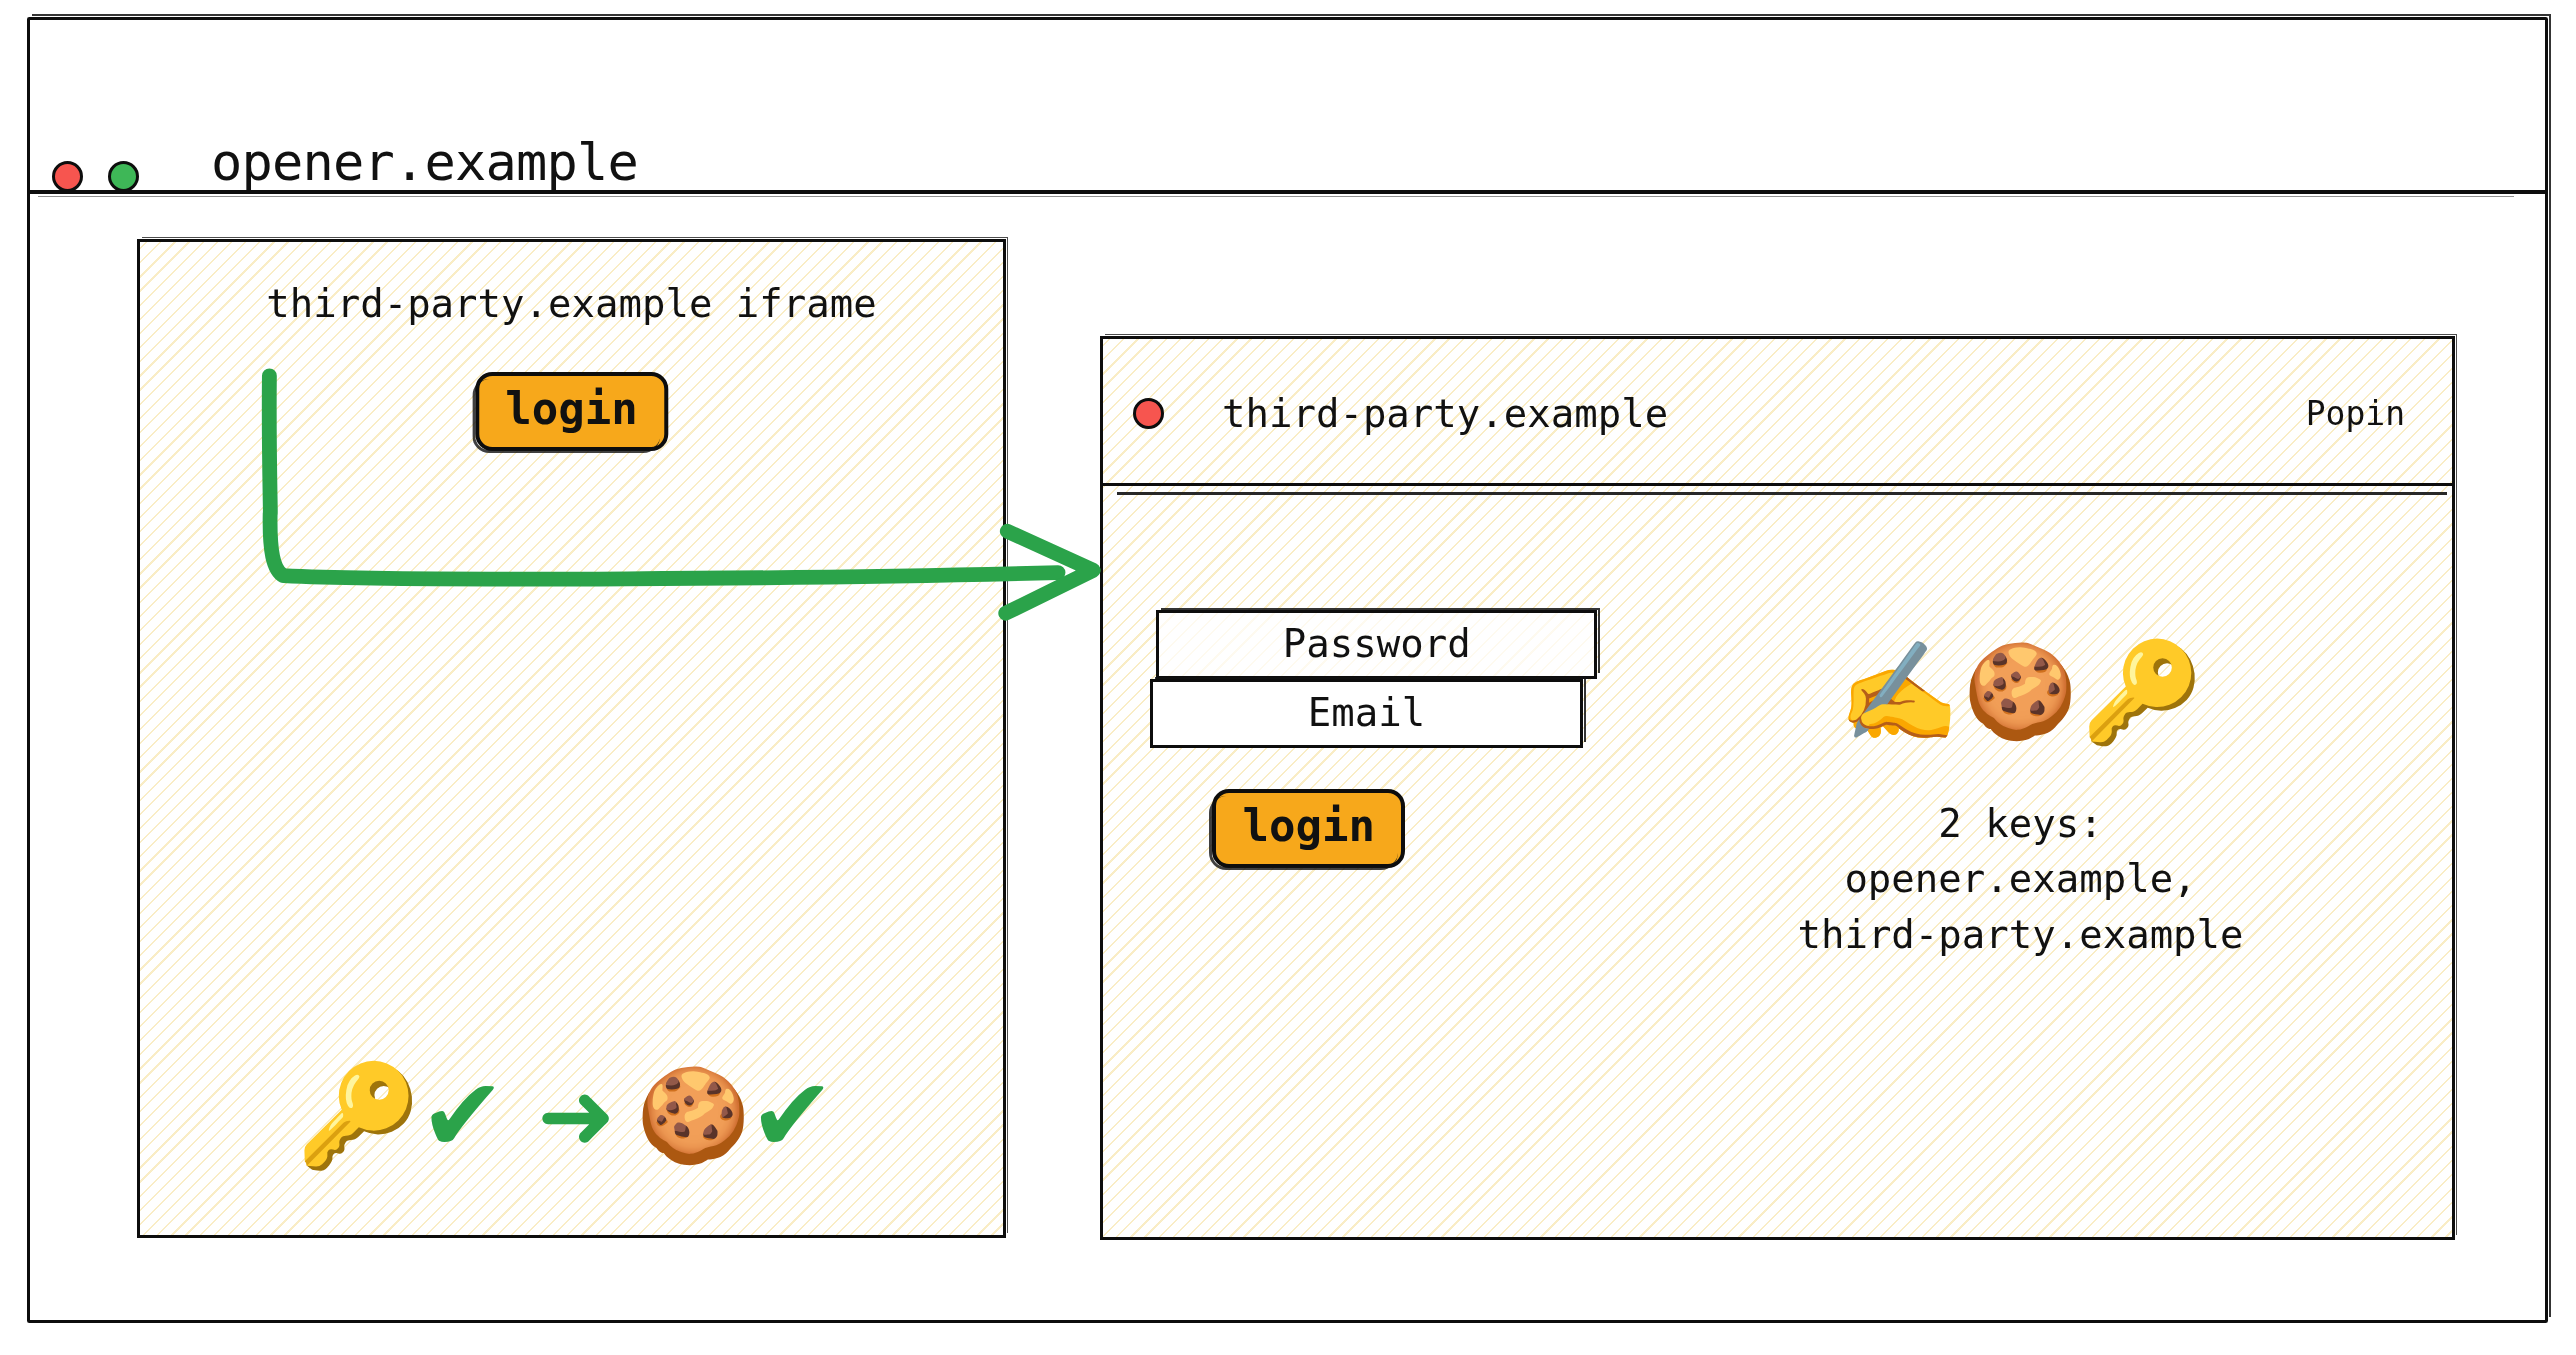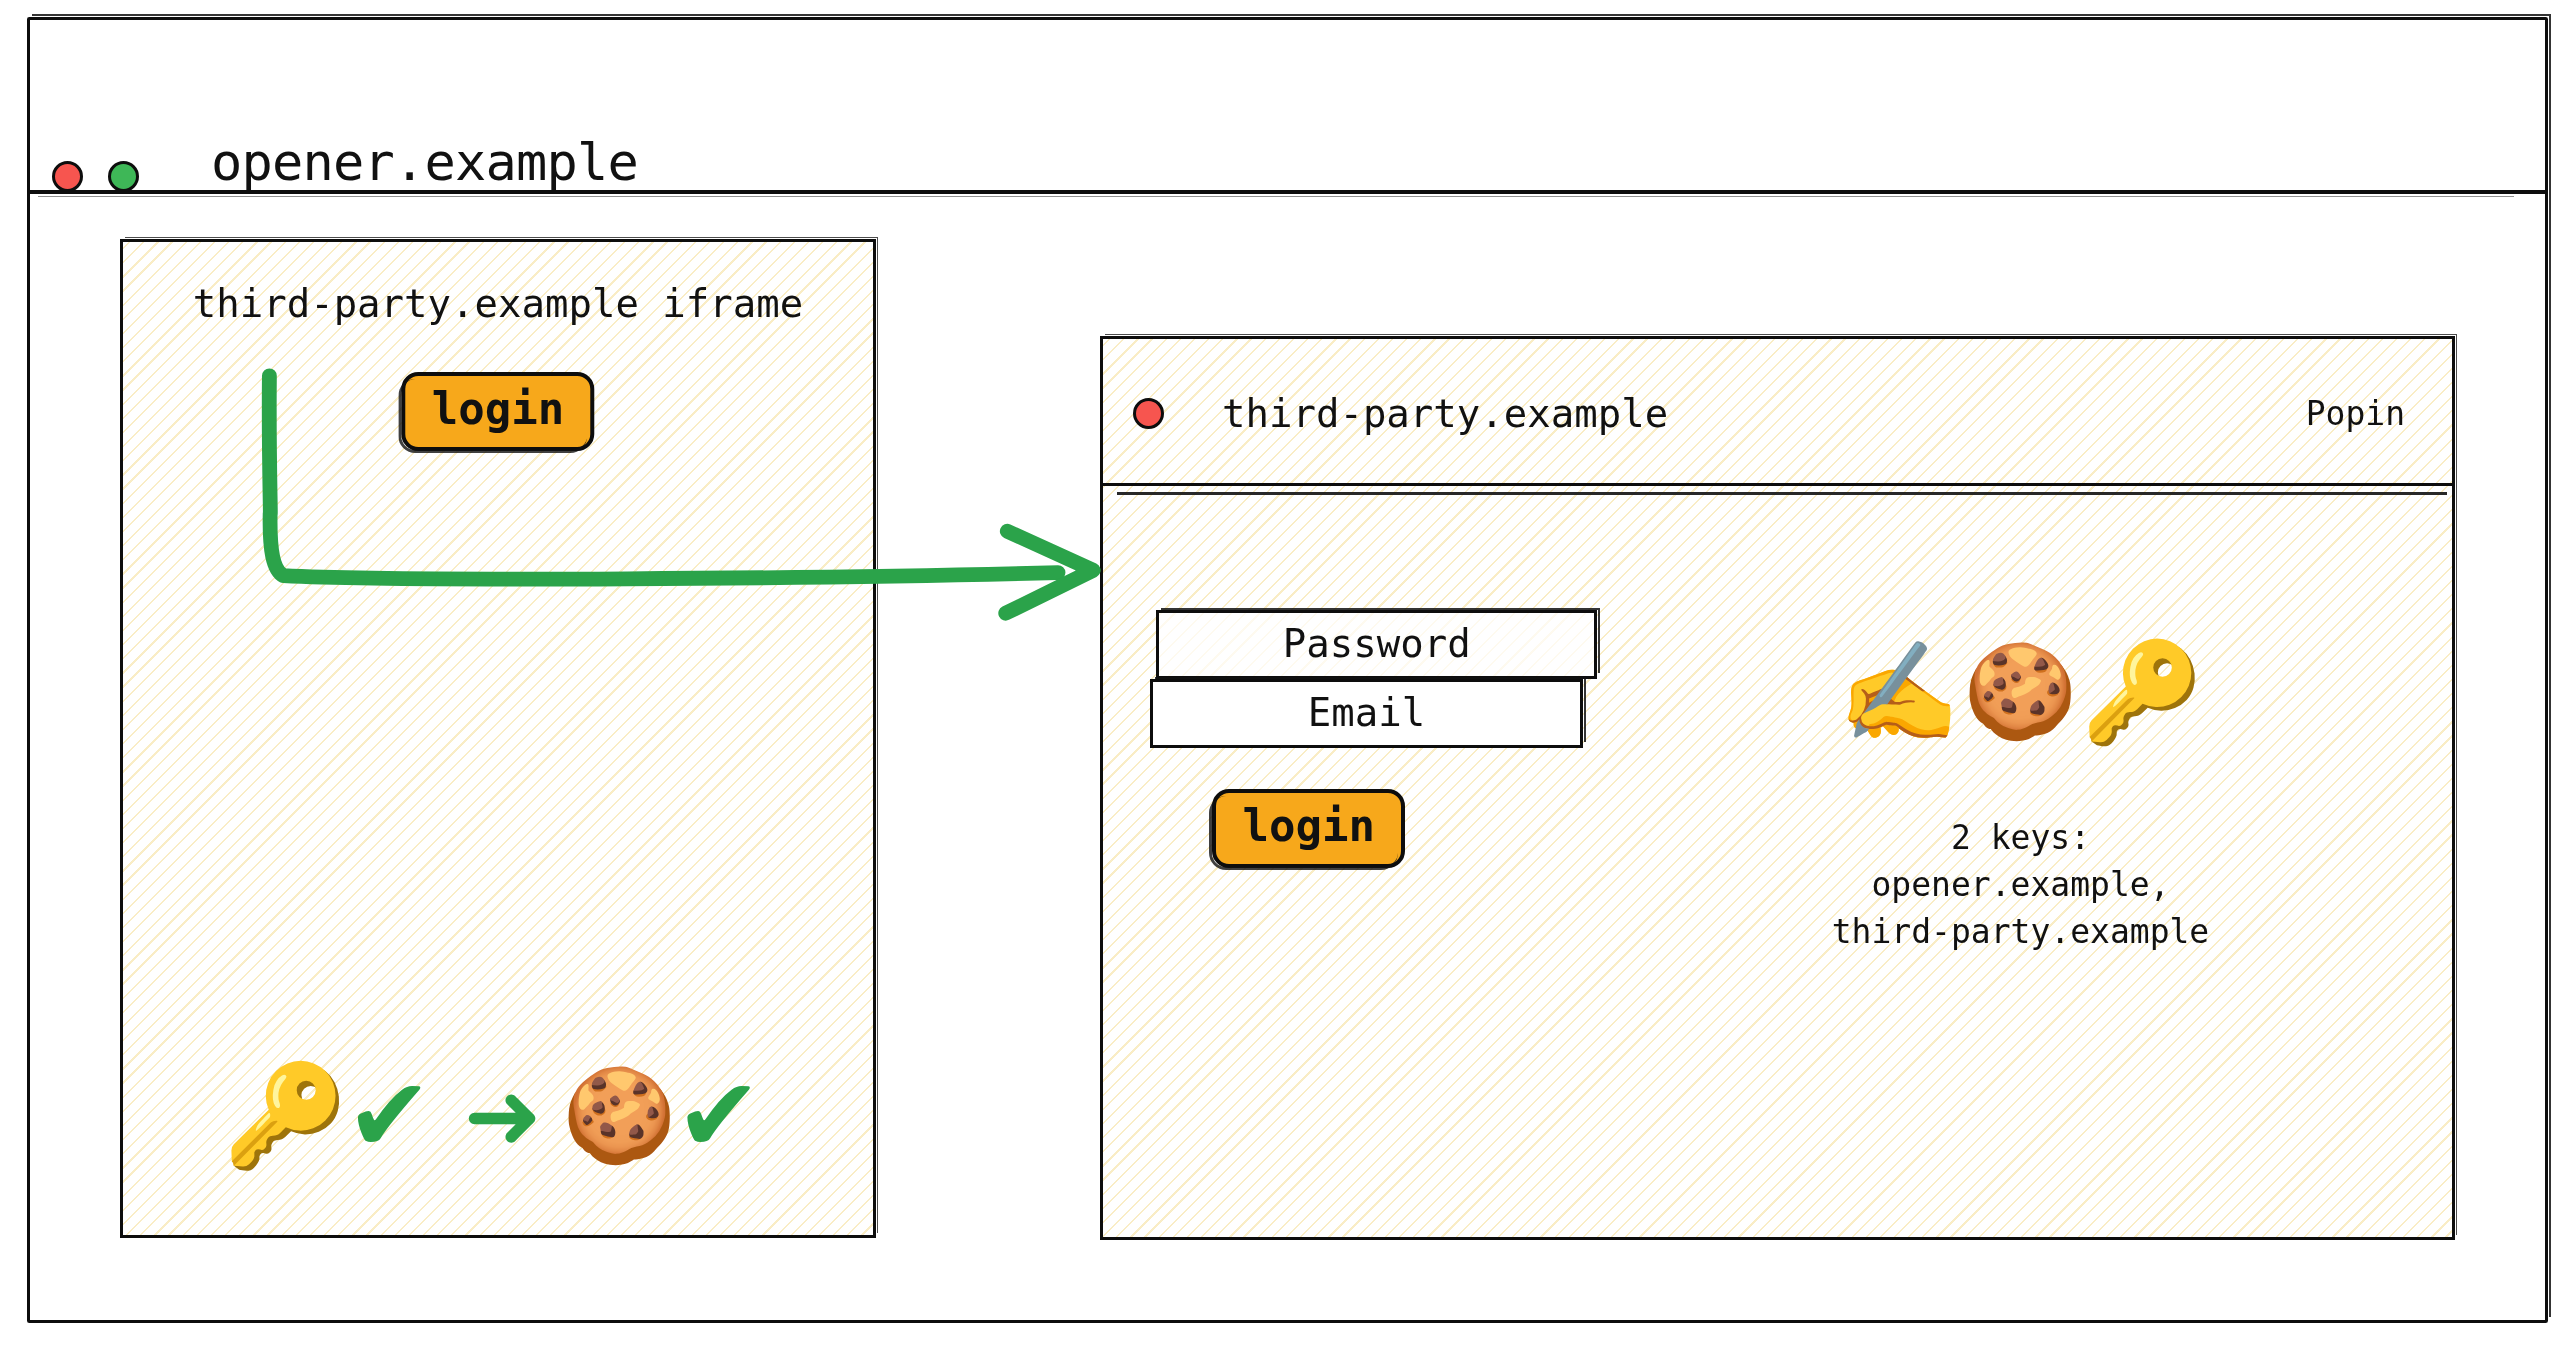--- a/index.html
+++ b/index.html
@@ -109,23 +109,23 @@
     position:absolute;
     left:1.6px; top:-4.7px; right:-4.7px; bottom:2.3px;
     border-top:1.6px solid #111;
     border-right:1.6px solid #111;
     opacity:.75;
     pointer-events:none;
   }
 
   
   #iframe-panel {
-    left: 90px;
+    left: 107px;
     top: 219px;
-    width: 756px;
+    width: 869px;
     height: 999px;
   }
   #iframe-title {
     position: absolute;
     left: 0; right: 0;
     top: 39px;
     text-align: center;
     font-size: 39px;
     color: #111;
     white-space: nowrap;
@@ -292,22 +292,22 @@
     display: flex;
     align-items: center;
     justify-content: center;
     gap: 3.1px;
   }
   .emoji-writing  { font-size: 98px; }
   .emoji-cookie-m { font-size: 92px; }
   .emoji-key-m    { font-size: 98px; }
 
   #popin-keys-caption {
-    margin-top: 74px;
-    font-size: 33px;
+    margin-top: 55px;
+    font-size: 39px;
     line-height: 1.42;
     color: #111;
     white-space: pre-line;
   }
 
   
   #connector-svg {
     position: absolute;
     left: 0;
     top: 0;

